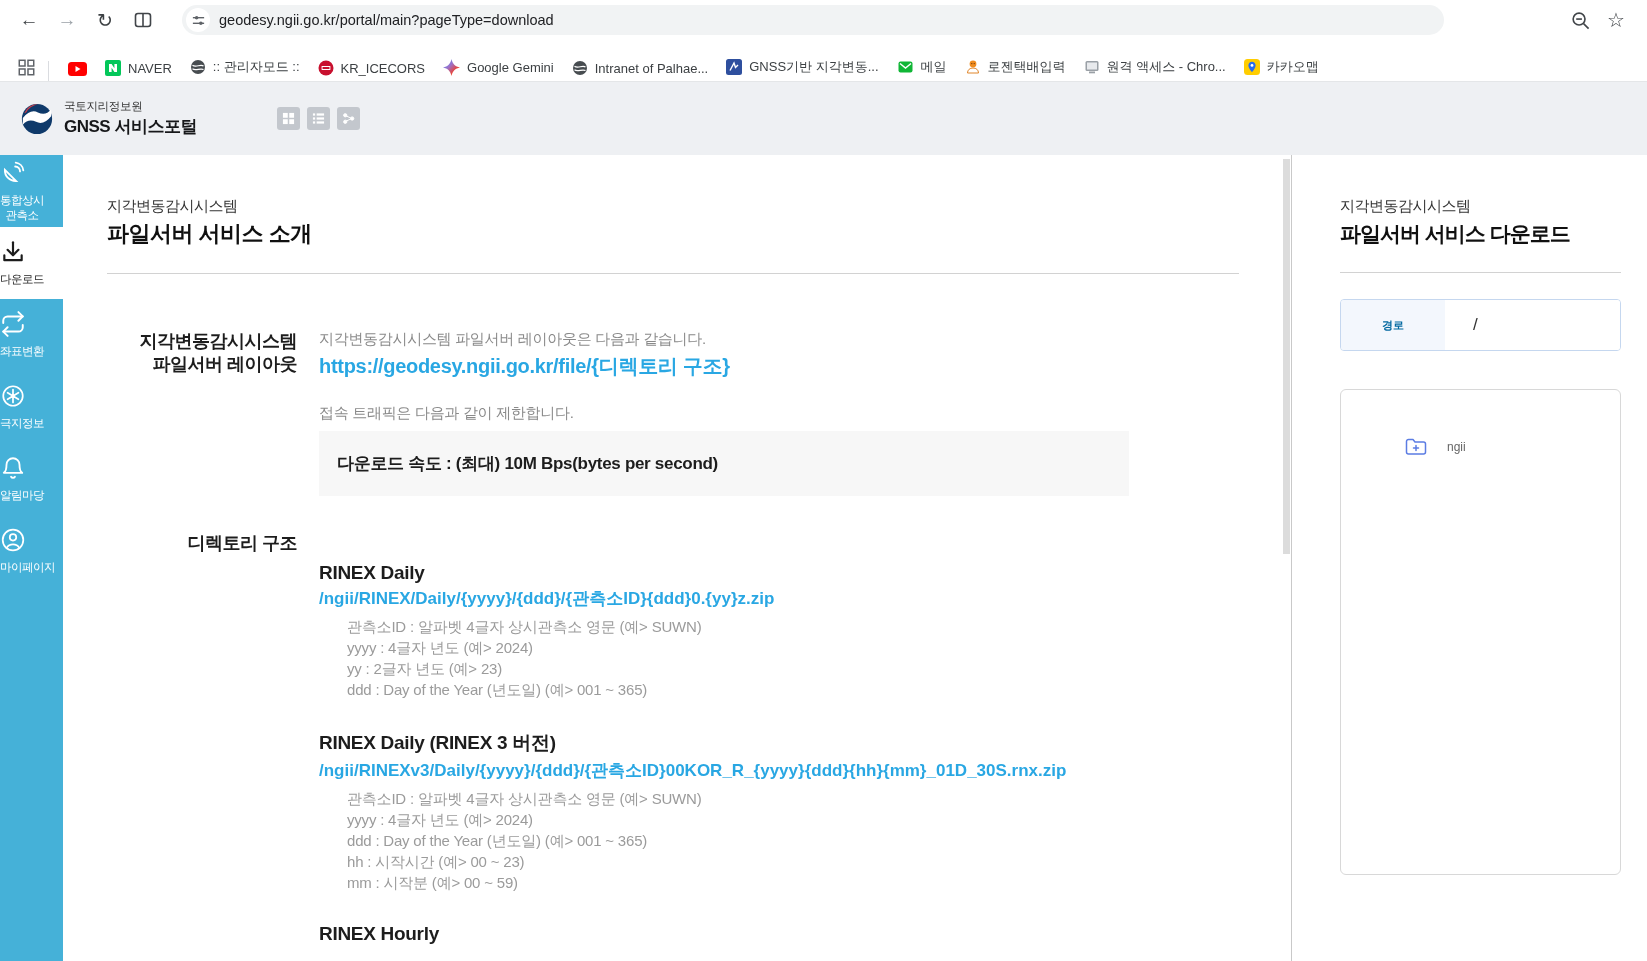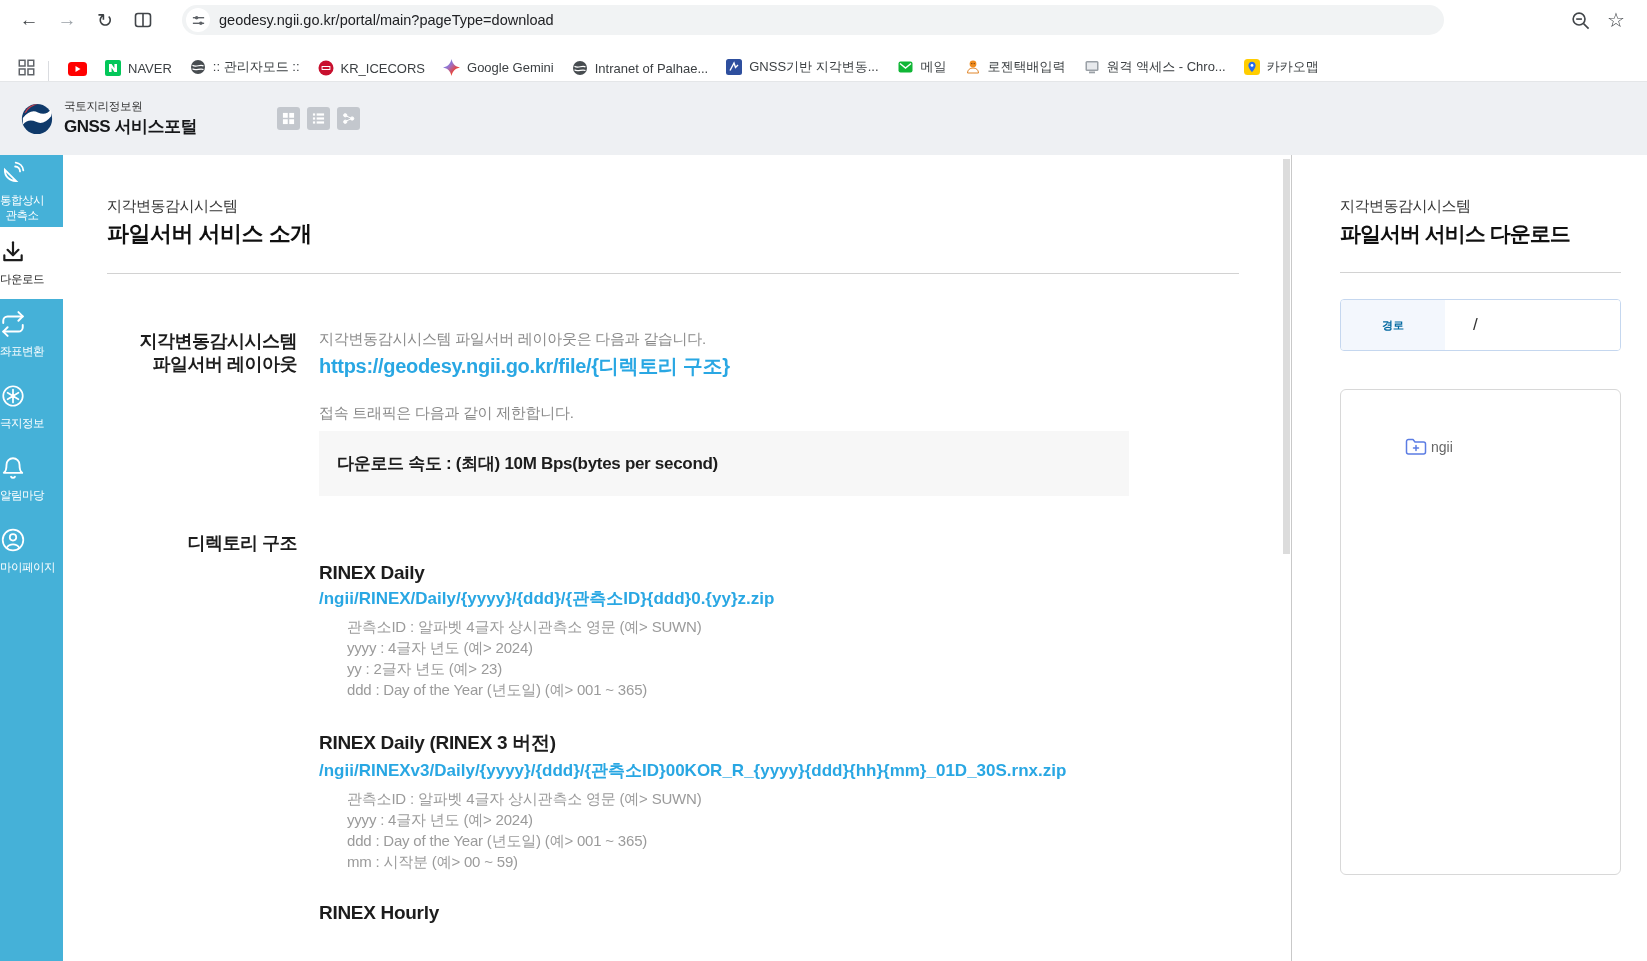--- a/index.html
+++ b/index.html
@@ -88,21 +88,21 @@
   .rp-title { font-size:21px; font-weight:bold; color:#101010; margin-top:4px; letter-spacing:-1px; }
   .rp-rule { border:none; border-top:1px solid #d2d2d2; margin-top:24px; }
   .path-box { margin-top:26px; border:1px solid #c5d7ef; border-radius:4px; height:52px;
     display:flex; overflow:hidden; }
   .path-label { width:104px; background:#f3f7fd; display:flex; align-items:center;
     justify-content:center; font-size:11px; font-weight:bold; color:#0369a1; }
   .path-value { flex:1; background:#fff; display:flex; align-items:center;
     padding-left:28px; font-size:17px; color:#333; }
   .file-box { margin-top:38px; border:1px solid #d8d8d8; border-radius:6px;
     height:486px; padding:48px 0 0 64px; }
-  .folder-item { display:flex; align-items:center; gap:4px; font-size:14px; color:#666; cursor:pointer; }
+  .folder-item { display:flex; align-items:center; gap:20px; font-size:12px; color:#666; cursor:pointer; }
 </style>
 </head>
 <body>
 
 <div class="screen">
 
   <div class="toolbar">
     <div class="nav-btn">←</div>
     <div class="nav-btn disabled">→</div>
     <div class="nav-btn">↻</div>
@@ -413,20 +413,21 @@
             </ul>
           </div>
 
           <div class="dir-group">
             <h3>RINEX Daily (RINEX 3 버전)</h3>
             <span class="dir-path">/ngii/RINEXv3/Daily/{yyyy}/{ddd}/{관측소ID}00KOR_R_{yyyy}{ddd}{hh}{mm}_01D_30S.rnx.zip</span>
             <ul class="specs">
               <li>관측소ID : 알파벳 4글자 상시관측소 영문 (예&gt; SUWN)</li>
               <li>yyyy : 4글자 년도 (예&gt; 2024)</li>
               <li>ddd : Day of the Year (년도일) (예&gt; 001 ~ 365)</li>
+              <li>hh : 시작시간 (예&gt; 00 ~ 23)</li>
               <li>mm : 시작분 (예&gt; 00 ~ 59)</li>
             </ul>
           </div>
 
           <div class="dir-group">
             <h3>RINEX Hourly</h3>
 
           </div>
         </div>
       </div>

